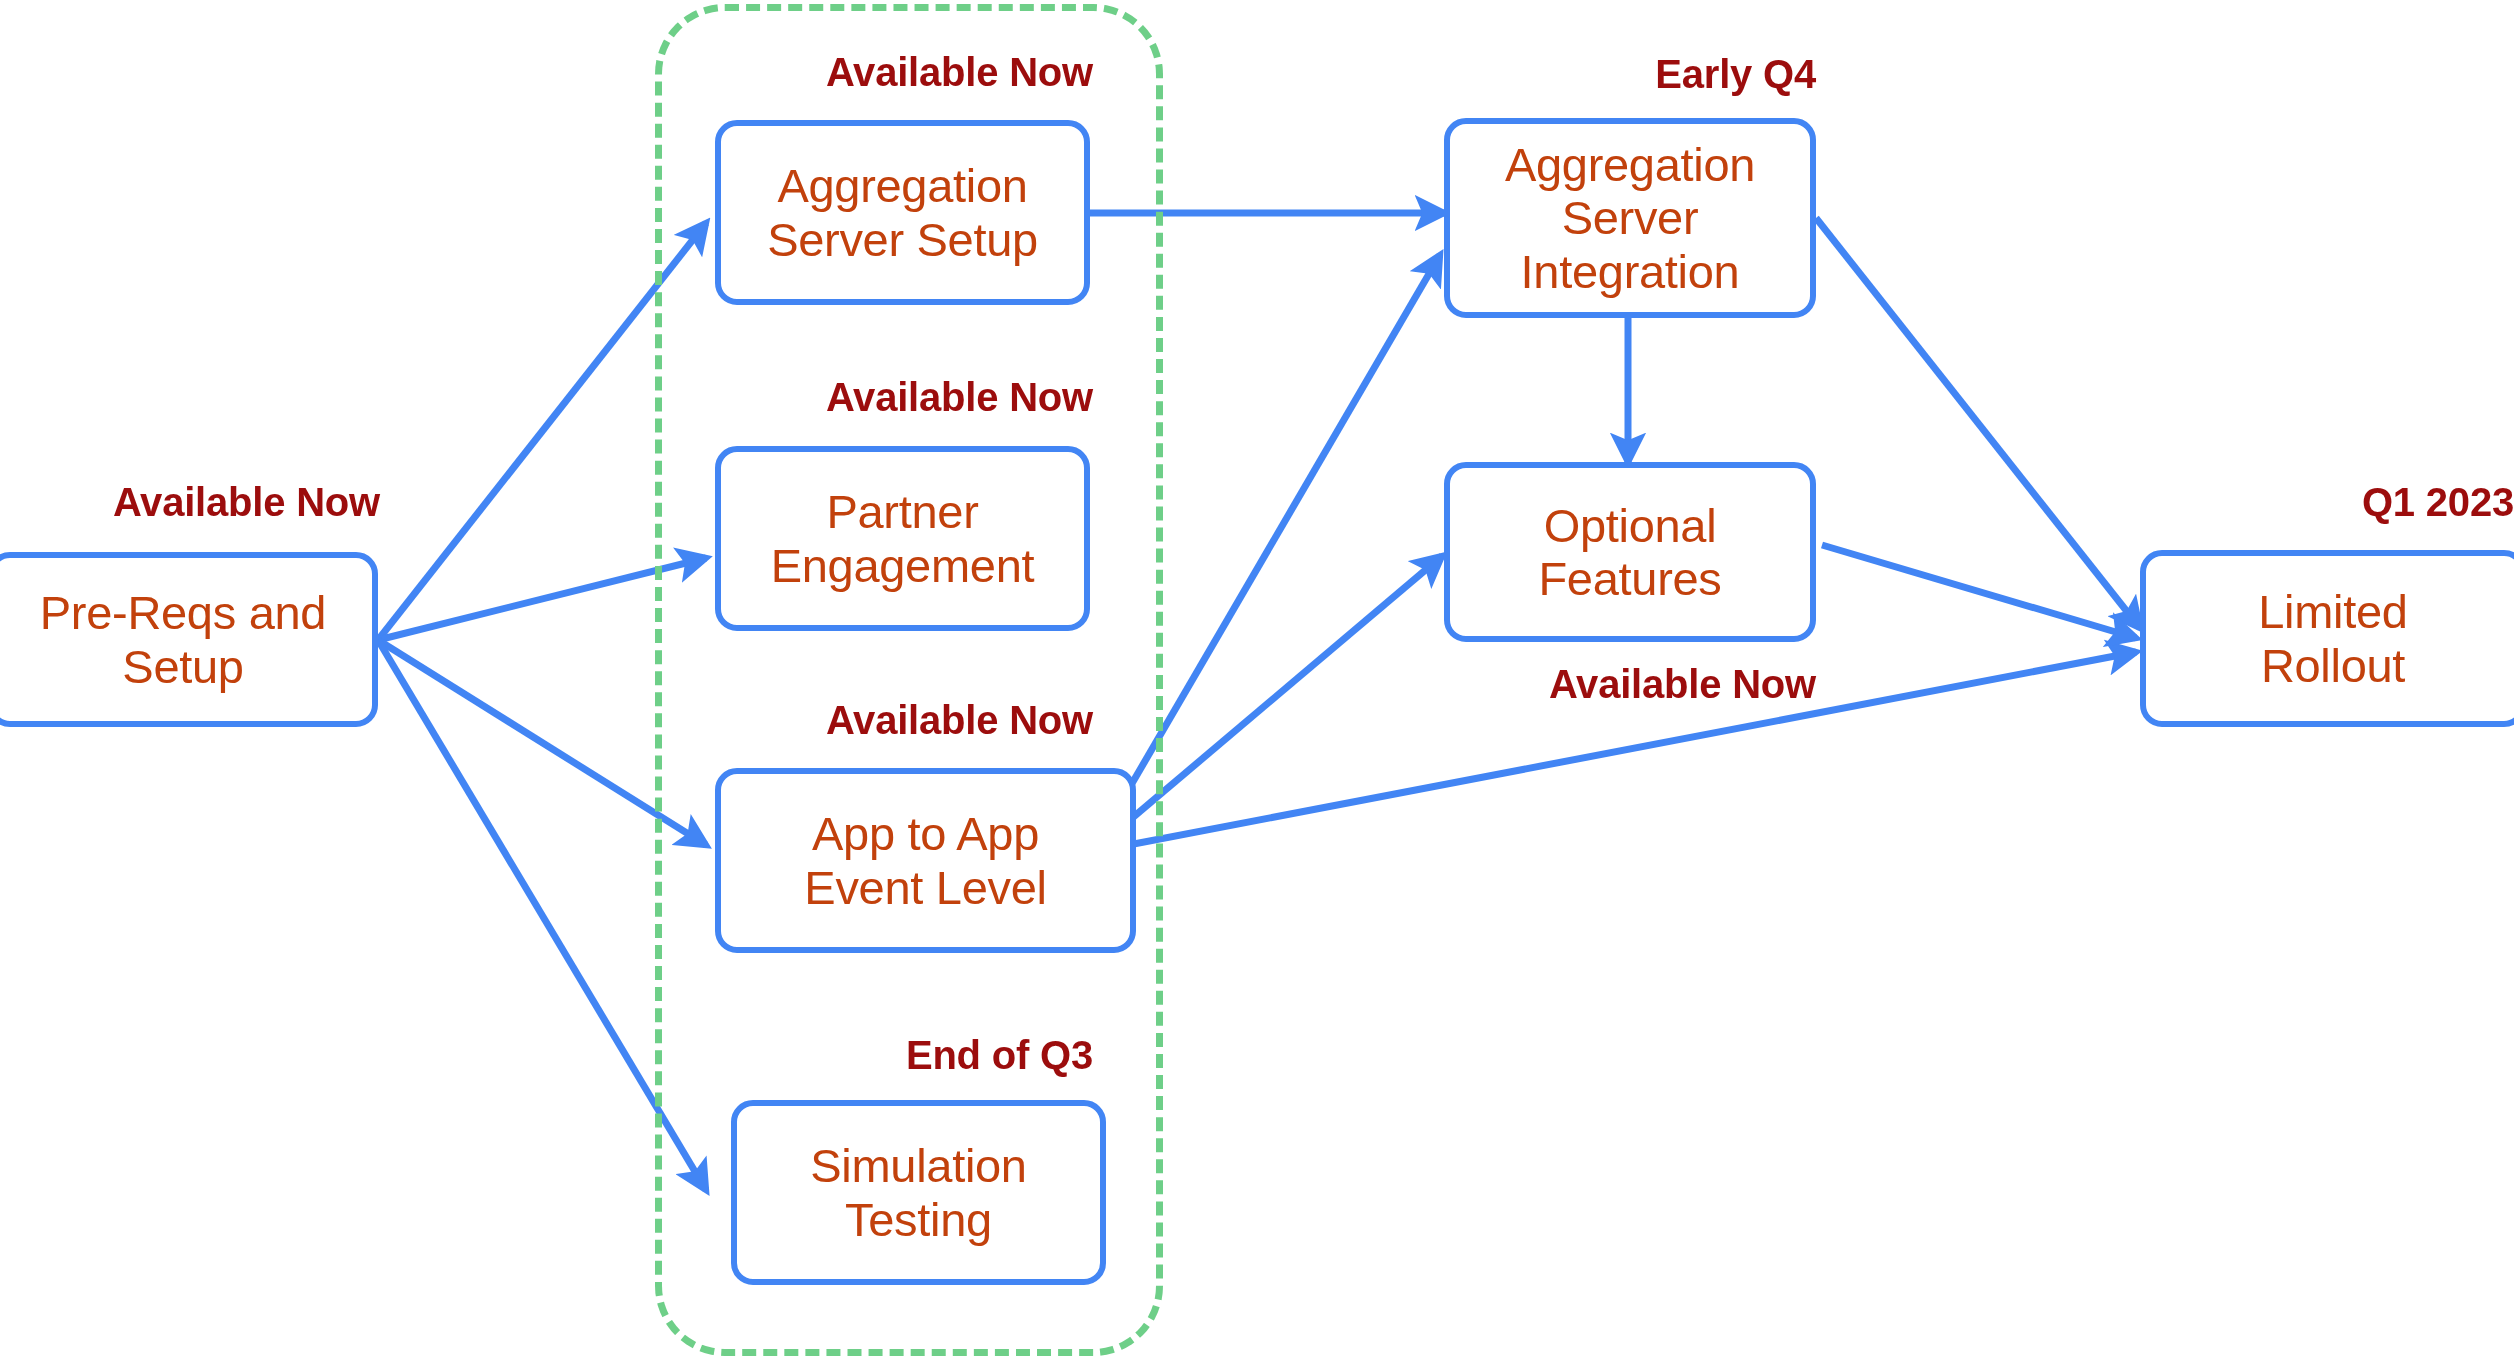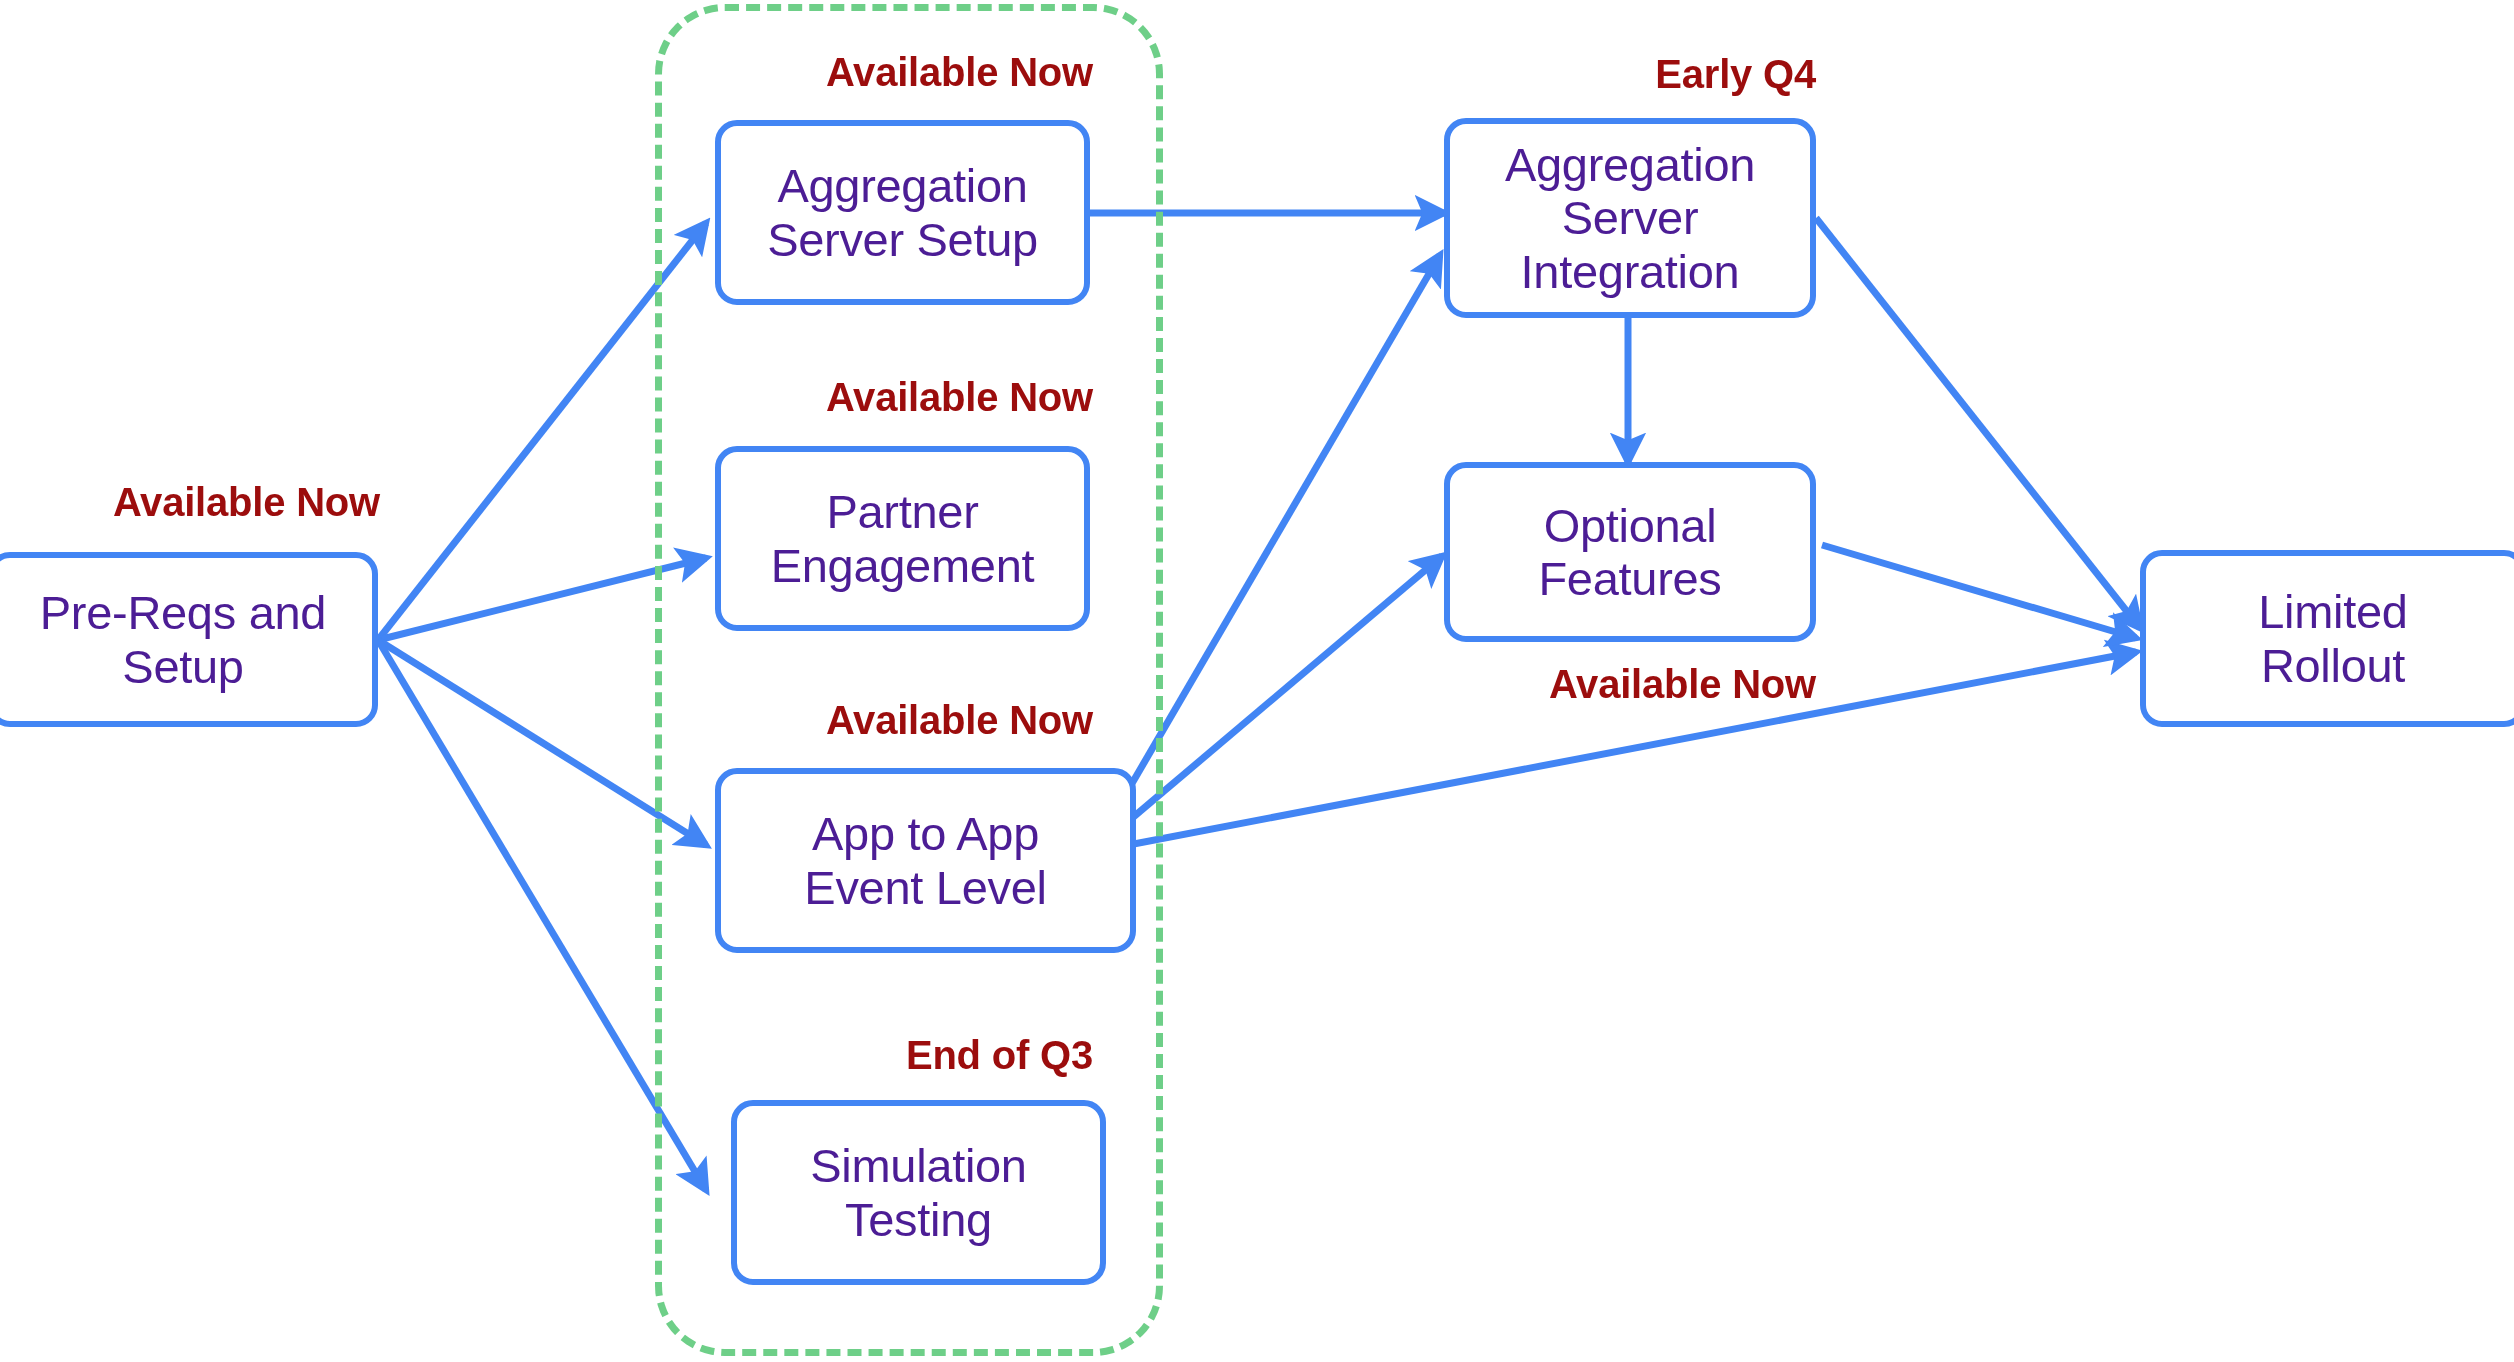--- a/index.html
+++ b/index.html
@@ -35,21 +35,21 @@
   .node {
     position: absolute;
     box-sizing: border-box;
     border: 6px solid #4285f4;
     border-radius: 22px;
     background: #ffffff;
     display: flex;
     align-items: center;
     justify-content: center;
     text-align: center;
-    color: #4c1d95;
+    color: #c2410c;
     font-size: 47px;
     line-height: 1.13;
     font-family: "Liberation Sans", sans-serif;
     letter-spacing: -0.3px;
     padding: 4px 10px;
     white-space: pre-line;
   }
   .stage-label {
     position: absolute;
     color: #9c0d0d;
@@ -105,20 +105,21 @@
   <div class="stage-label" style="left:713px; top:375px; width:380px;">Available Now</div>
 
   <div class="stage-label" style="left:713px; top:698px; width:380px;">Available Now</div>
 
   <div class="stage-label" style="left:713px; top:1033px; width:380px;">End of Q3</div>
 
   <div class="stage-label" style="left:1441px; top:52px; width:375px;">Early Q4</div>
 
   <div class="stage-label" style="left:1441px; top:662px; width:375px;">Available Now</div>
 
+  <div class="stage-label" style="left:2140px; top:480px; width:374px;">Q1 2023</div>
 
   <div class="node" style="left:-12px; top:552px; width:390px; height:175px;">Pre-Reqs and
 Setup</div>
 
   <div class="node" style="left:715px; top:120px; width:375px; height:185px;">Aggregation
 Server Setup</div>
 
   <div class="node" style="left:715px; top:446px; width:375px; height:185px;">Partner
 Engagement</div>
 

